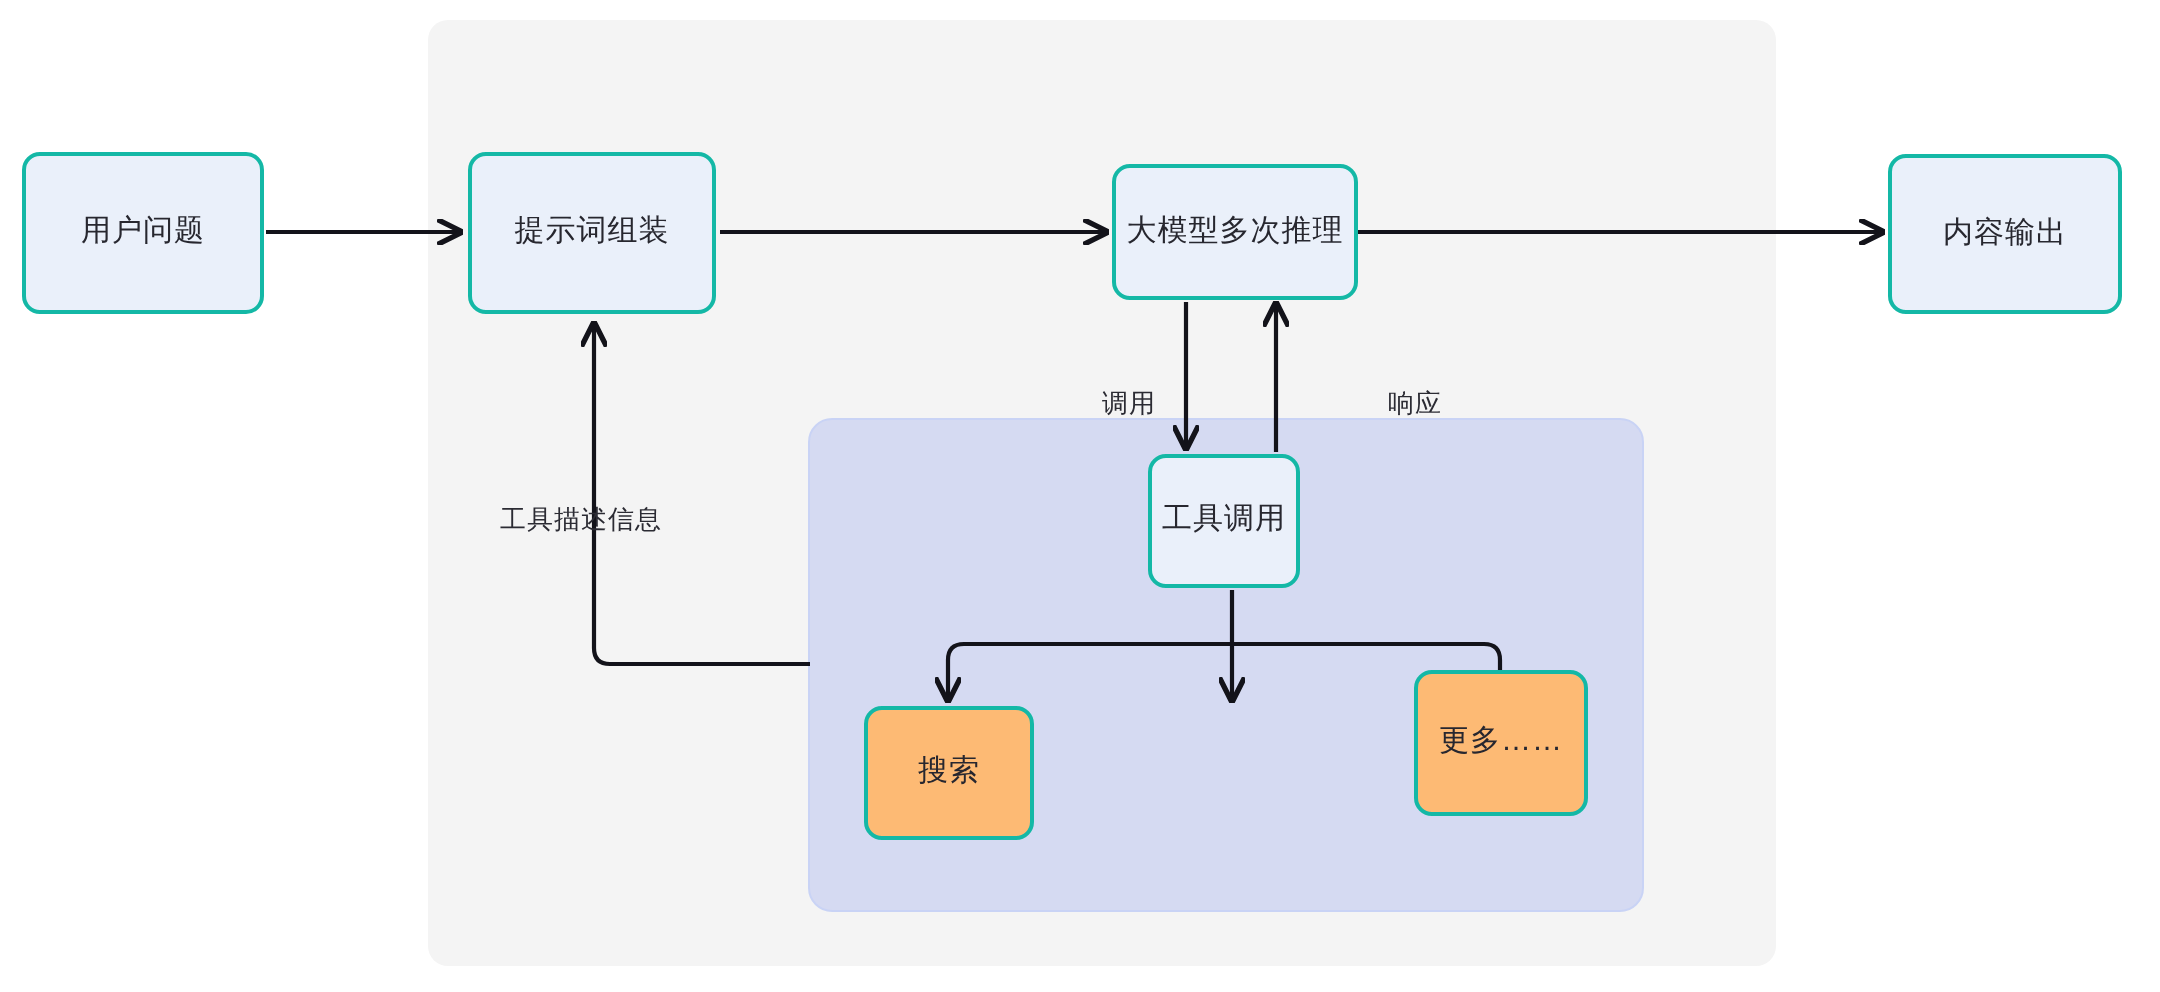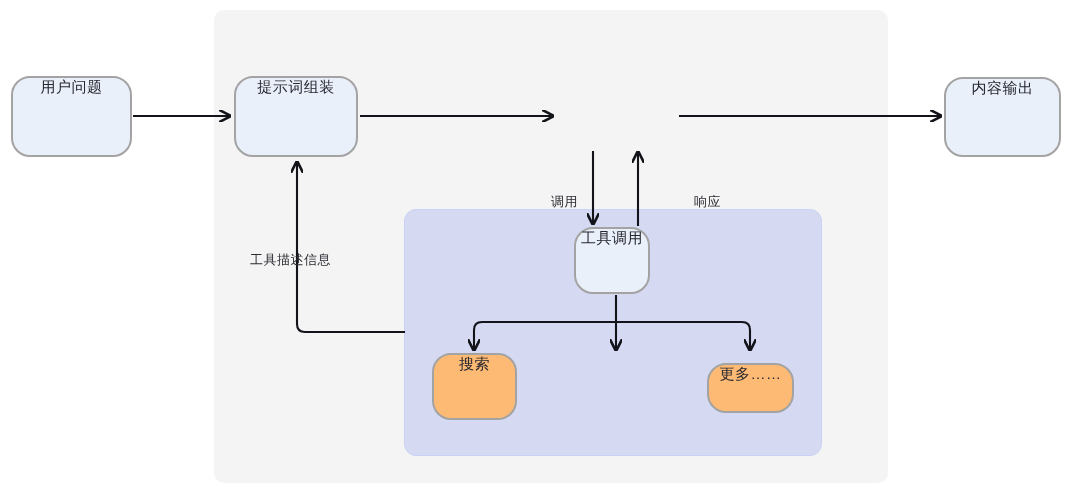--- a/index.html
+++ b/index.html
@@ -33,24 +33,24 @@
     width: 418px;
     height: 247px;
     background: #d5daf2;
     border: 1px solid #c9d3f5;
     border-radius: 12px;
     box-sizing: border-box;
   }
   .node {
     position: absolute;
     box-sizing: border-box;
-    border: 2px solid #a3a3a3;
-    border-radius: 19px;
+    border: 2px solid #14b8a6;
+    border-radius: 9px;
     display: flex;
-    align-items: flex-start;
+    align-items: center;
     justify-content: center;
     text-align: center;
     color: #27272f;
     font-size: 15px;
     line-height: 1.25;
     letter-spacing: 0.5px;
     background: #eaf0fa;
   }
   .node.green {
     background: #fdba74;
@@ -115,35 +115,38 @@
   </svg>
 
   <div class="node" style="left:11px; top:76px; width:121px; height:81px;">
     <span>用户问题</span>
   </div>
 
   <div class="node" style="left:234px; top:76px; width:124px; height:81px;">
     <span>提示词组装</span>
   </div>
 
+  <div class="node" style="left:556px; top:82px; width:123px; height:68px;">
+    <span>大模型多次推理</span>
+  </div>
 
   <div class="node" style="left:944px; top:77px; width:117px; height:80px;">
     <span>内容输出</span>
   </div>
 
   <div class="node" style="left:574px; top:227px; width:76px; height:67px;">
     <span>工具调用</span>
   </div>
 
   <div class="node green" style="left:432px; top:353px; width:85px; height:67px;">
     <span>搜索</span>
   </div>
 
 
-  <div class="node green" style="left:707px; top:363px; width:87px; height:50px;">
+  <div class="node green" style="left:707px; top:335px; width:87px; height:73px;">
     <span>更多……</span>
   </div>
 
   <div class="edge-label" style="left:551px; top:177px;">调用</div>
 
   <div class="edge-label" style="left:648px; top:177px;padding-left:46px;">响应</div>
 
   <div class="edge-label" style="left:250px; top:235px;">工具描述信息</div>
 
 </div>

